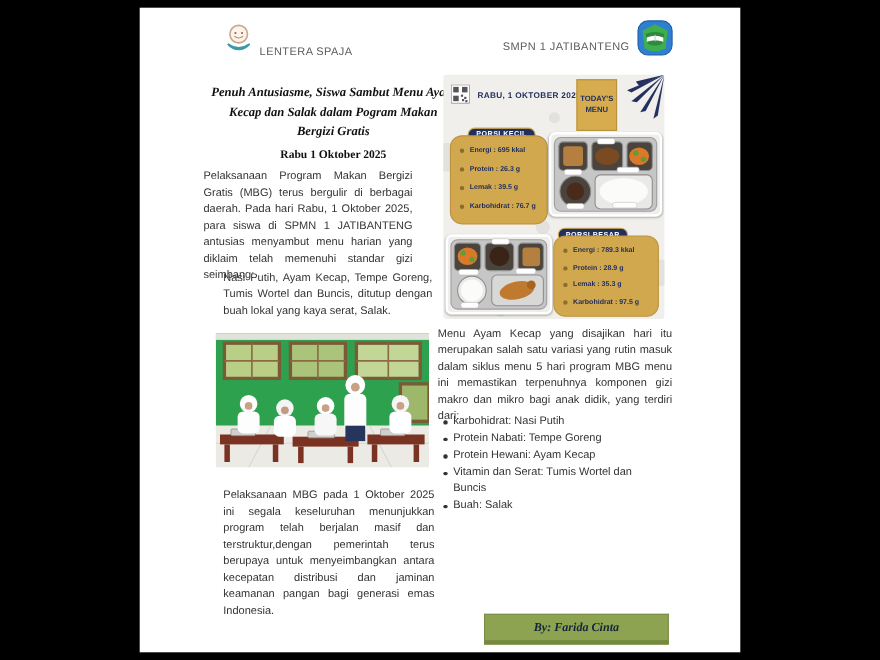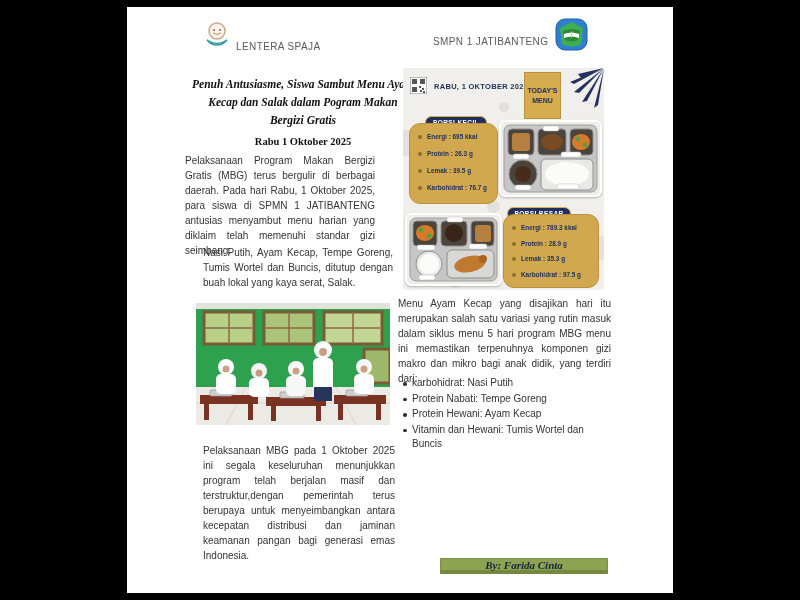--- a/index.html
+++ b/index.html
@@ -6,21 +6,21 @@
   html,body { width:800px; height:600px; background:#000; overflow:hidden;
               font-family:"Liberation Sans", sans-serif; }
   .stage { position:relative; width:800px; height:600px; background:#000; }
   .page  { position:absolute; left:127px; top:7px; width:546px; height:586px;
            background:#ffffff; }
 
   
   .brand-left  { position:absolute; left:76px;  top:13px; display:flex; align-items:flex-end; gap:5px; }
   .brand-right { position:absolute; left:306px; top:11px; display:flex; align-items:center; gap:7px; }
   .brand-text  { font-size:10px; color:#5a5a5a; letter-spacing:.4px; padding-top:8px; }
-  .brand-right .brand-text { padding-top:10px; }
+  .brand-right .brand-text { padding-top:10px;margin-left:24px; }
 
   
   .title-block { position:absolute; left:64px; top:69px; width:224px; text-align:center;
                  font-family:"Liberation Serif", serif; color:#101010; }
   .title-block h1 { font-size:11.5px; line-height:1.55; font-weight:bold; font-style:italic; }
   .title-block .date { margin-top:7px; font-size:10.5px; font-weight:bold; }
 
   .para { position:absolute; font-size:10px; line-height:1.5; color:#333; text-align:justify; }
   #para1 { left:58px; top:146px; width:190px; }
   #para2 { left:76px; top:238px; width:190px; }
@@ -63,21 +63,21 @@
 
   
   #right-para { left:271px; top:289px; width:213px; }
   .menu-list { position:absolute; left:274px; top:369px; width:202px; list-style:none; }
   .menu-list li { position:relative; padding-left:11px; font-size:10px; line-height:1.45;
                   color:#333; margin-bottom:1px; }
   .menu-list li::before { content:""; position:absolute; left:2px; top:6px; width:3.5px;
                           height:3.5px; border-radius:50%; background:#333; }
 
   
-  .byline { position:absolute; left:313px; top:551px; width:168px; height:16px;
+  .byline { position:absolute; left:313px; top:551px; width:168px; height:28px;
             background:#8da351; border:1px solid #7a8f46; border-bottom:4px solid #74883f;
             display:flex; align-items:center; justify-content:center;
             font-family:"Liberation Serif", serif; font-size:11px; font-weight:bold;
             font-style:italic; color:#13233a; }
 </style>
 </head>
 <body>
 
 <div class="stage">
 <div class="page">
@@ -306,19 +306,20 @@
         <li>Karbohidrat : 97.5 g</li>
       </ul>
     </div>
   </div>
 
   <p class="para" id="right-para">Menu Ayam Kecap yang disajikan hari itu merupakan salah satu variasi yang rutin masuk dalam siklus menu 5 hari program MBG menu ini memastikan terpenuhnya komponen gizi makro dan mikro bagi anak didik, yang terdiri dari:</p>
   <ul class="menu-list">
     <li>karbohidrat: Nasi Putih</li>
     <li>Protein Nabati: Tempe Goreng</li>
     <li>Protein Hewani: Ayam Kecap</li>
-    <li>Vitamin dan Hewani: Tumis Wortel dan Buncis</li>
+    <li>Vitamin dan Serat: Tumis Wortel dan Buncis</li>
+    <li>Buah: Salak</li>
   </ul>
 
   <div class="byline">By: Farida Cinta</div>
 
 </div>
 </div>
 
 </body></html>

